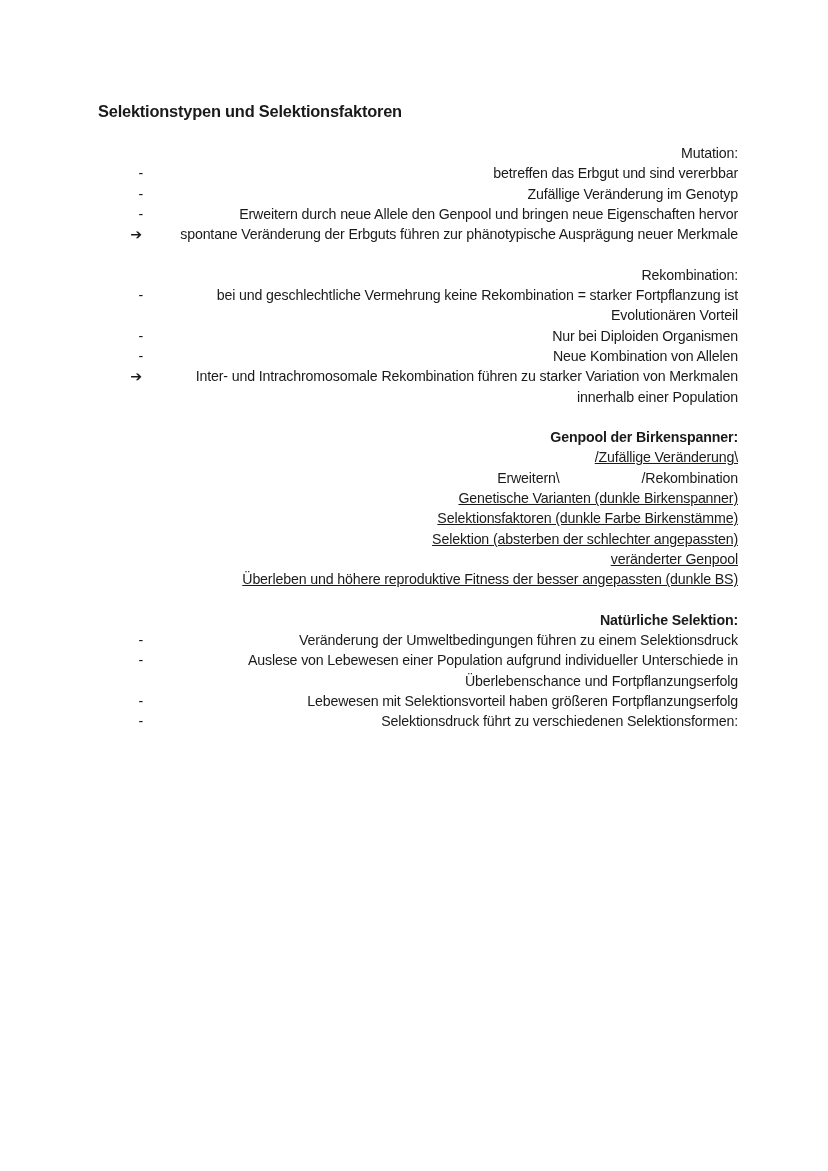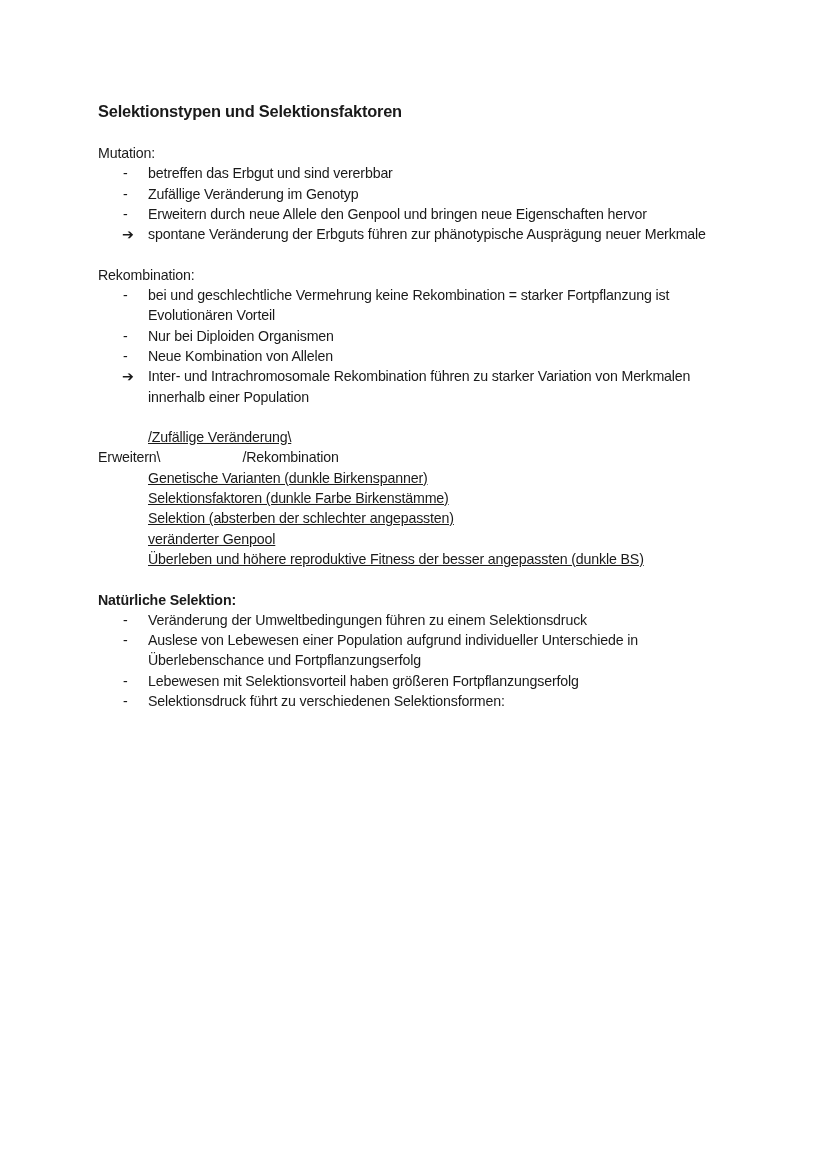--- a/index.html
+++ b/index.html
@@ -34,20 +34,21 @@
     }
     .title {
       font-weight: bold;
       font-size: 16.4px;
       line-height: 22px;
       margin: 0 0 21px 0;
       letter-spacing: -0.2px;
     }
     .section {
       margin: 0 0 20.3px 0;
+      text-align: right;
     }
     .section-heading {
       margin: 0;
     }
     .section-heading.bold {
       font-weight: bold;
     }
     ul.items {
       list-style: none;
       margin: 0;
@@ -122,20 +123,21 @@
           <span>Neue Kombination von Allelen</span>
         </li>
         <li>
           <span class="marker arrow">➔</span>
           <span>Inter- und Intrachromosomale Rekombination führen zu starker Variation von Merkmalen innerhalb einer Population</span>
         </li>
       </ul>
     </div>
 
     <div class="section">
+      <div class="section-heading bold">Genpool der Birkenspanner:</div>
       <div class="indent-line">/Zufällige Veränderung\</div>
       <div class="flush-line"><span>Erweitern\</span><span style="display:inline-block;width:82px;"></span><span>/Rekombination</span></div>
       <div class="indent-line">Genetische Varianten (dunkle Birkenspanner)</div>
       <div class="indent-line">Selektionsfaktoren (dunkle Farbe Birkenstämme)</div>
       <div class="indent-line">Selektion (absterben der schlechter angepassten)</div>
       <div class="indent-line">veränderter Genpool</div>
       <div class="indent-line">Überleben und höhere reproduktive Fitness der besser angepassten (dunkle BS)</div>
     </div>
 
     <div class="section">

